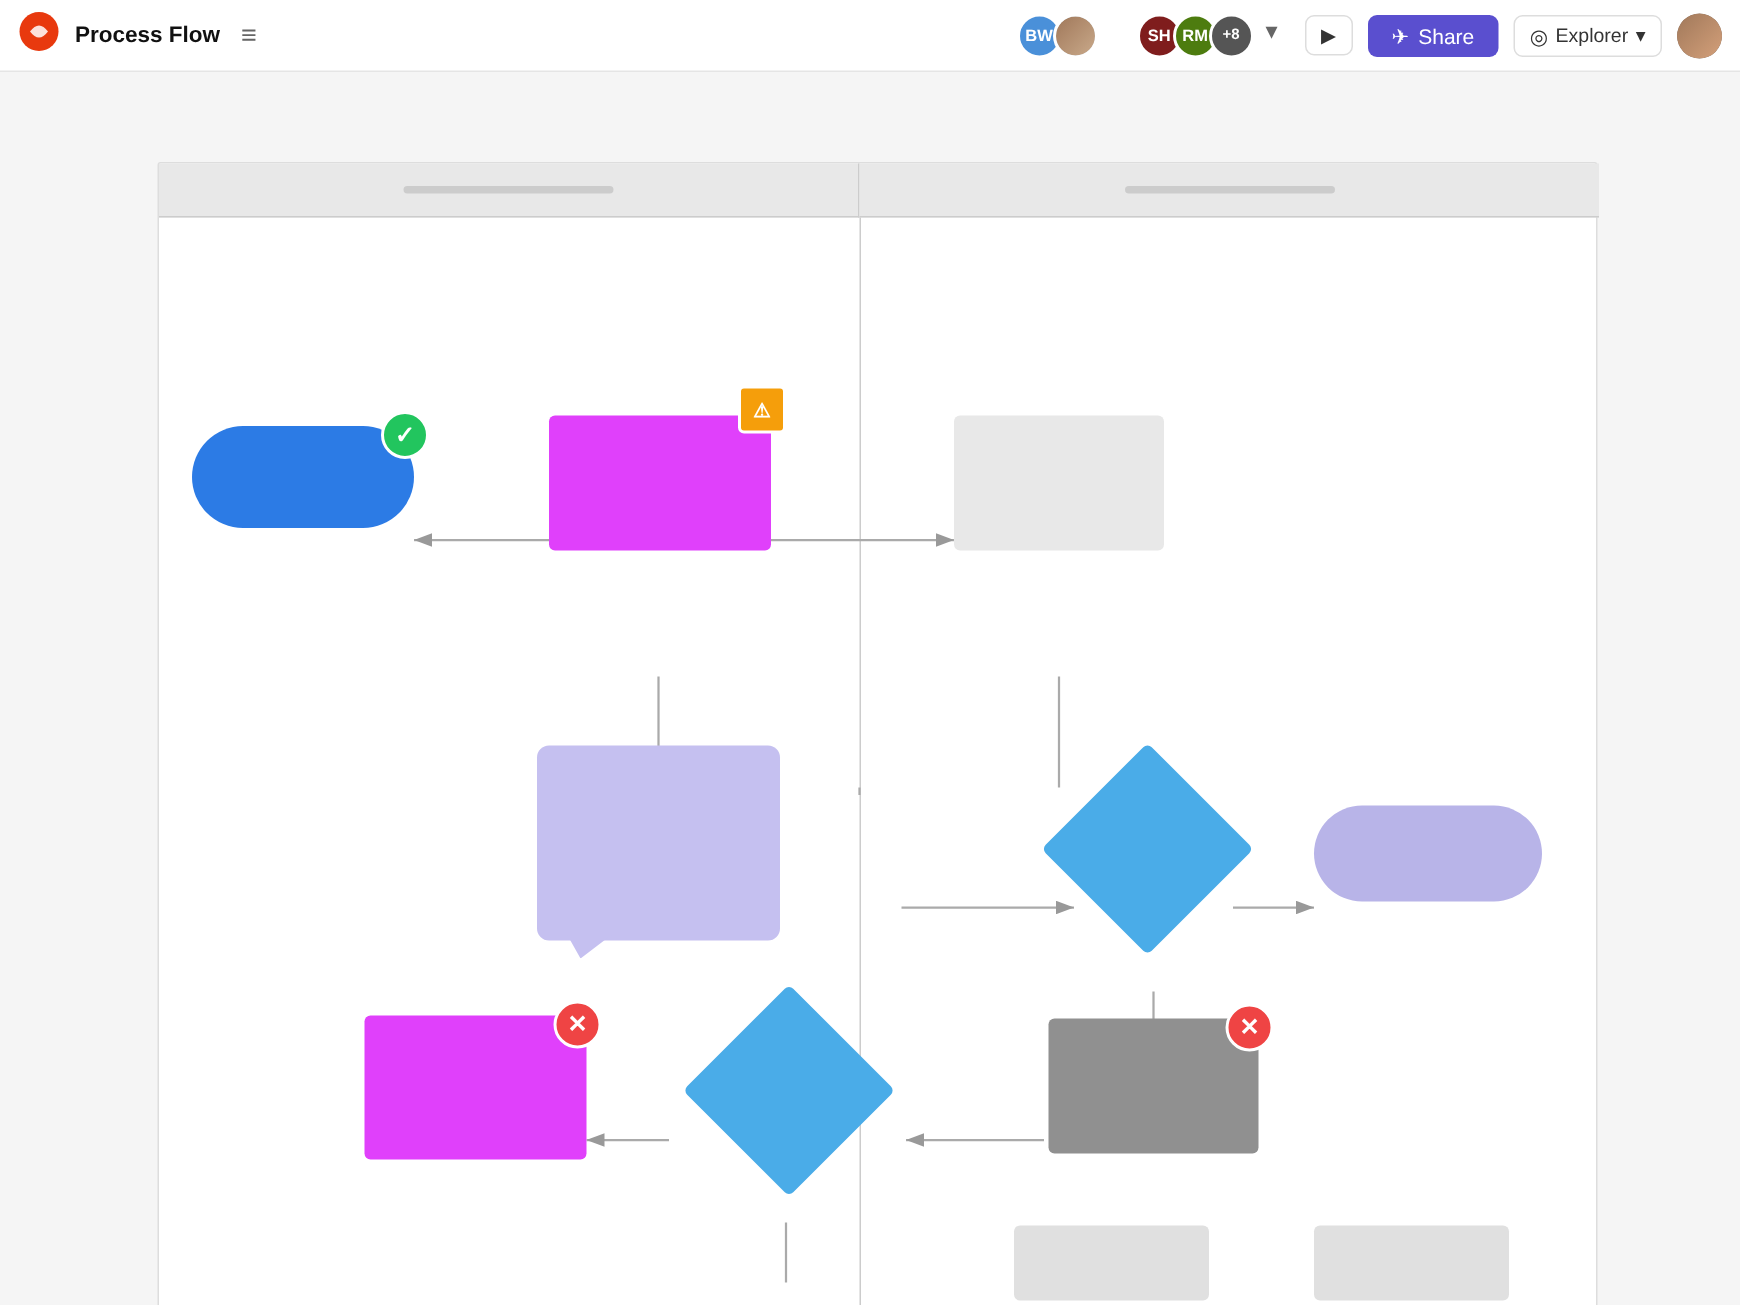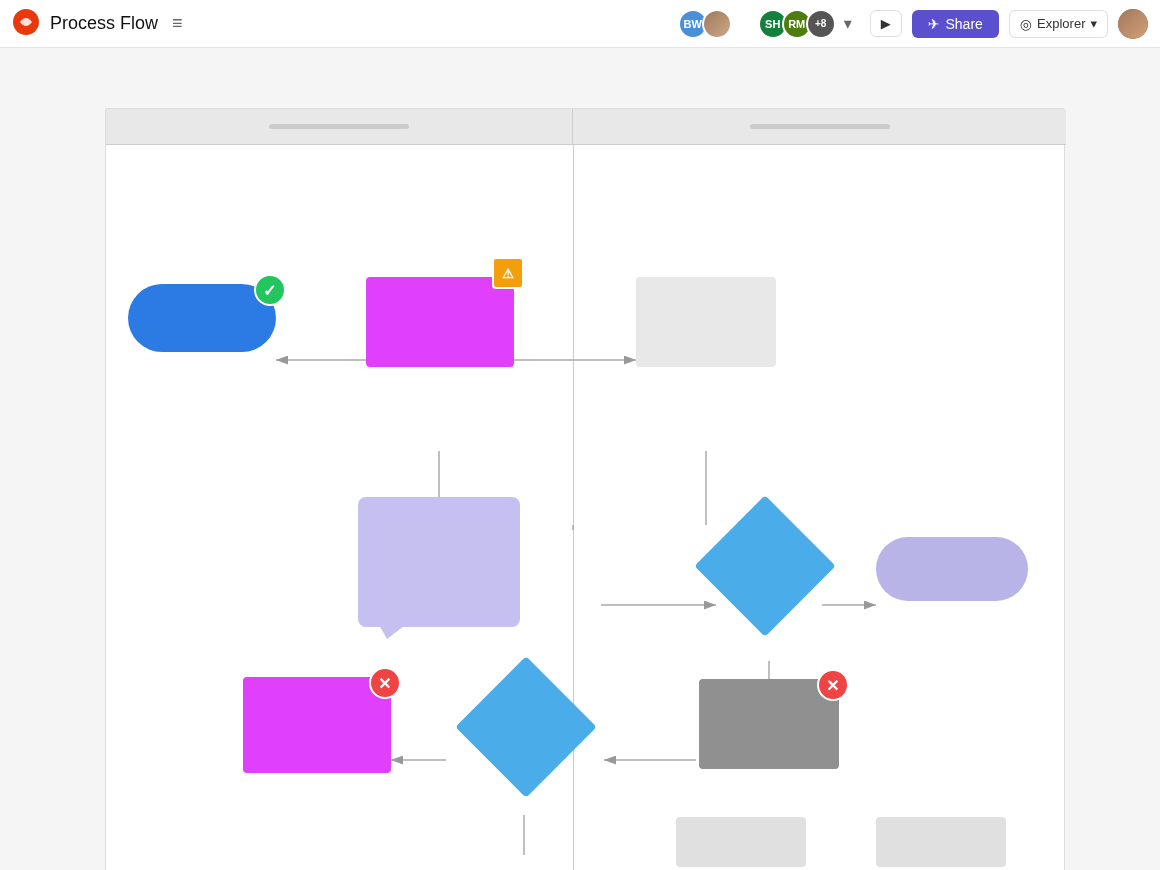--- a/index.html
+++ b/index.html
@@ -9,55 +9,55 @@
     .header {
       display: flex;
       align-items: center;
       height: 48px;
       background: #fff;
       border-bottom: 1px solid #e5e5e5;
       padding: 0 12px;
       gap: 10px;
     }
     .header-title {
-      font-size: 18px;
-      font-weight: 400;
+      font-size: 15px;
+      font-weight: 700;
       color: #111;
     }
     .header-menu-icon {
       color: #666;
       font-size: 18px;
       cursor: pointer;
       margin-left: 4px;
     }
     .header-right {
       display: flex;
       align-items: center;
       gap: 10px;
       margin-left: auto;
     }
     .avatar-group {
       display: flex;
-      align-items: center;
+      align-items: flex-start;
     }
     .avatar {
       width: 30px; height: 30px;
       border-radius: 50%;
       border: 2px solid #fff;
       margin-left: -6px;
       display: flex; align-items: center; justify-content: center;
       font-size: 11px;
       font-weight: 700;
       color: #fff;
       cursor: pointer;
     }
     .avatar:first-child { margin-left: 0; }
     .avatar-bw { background: #4A90D9; }
     .avatar-photo { background: #ccc; overflow: hidden; }
-    .avatar-sh { background: #15803d; margin-left: 26px; }
+    .avatar-sh { background: #7f1d1d; margin-left: 26px; }
     .avatar-rm { background: #4d7c0f; }
     .avatar-more {
       background: #555;
       font-size: 10px;
     }
     .avatar-chevron {
       width: 24px; height: 24px;
       display: flex; align-items: center; justify-content: center;
       cursor: pointer;
       color: #666;

